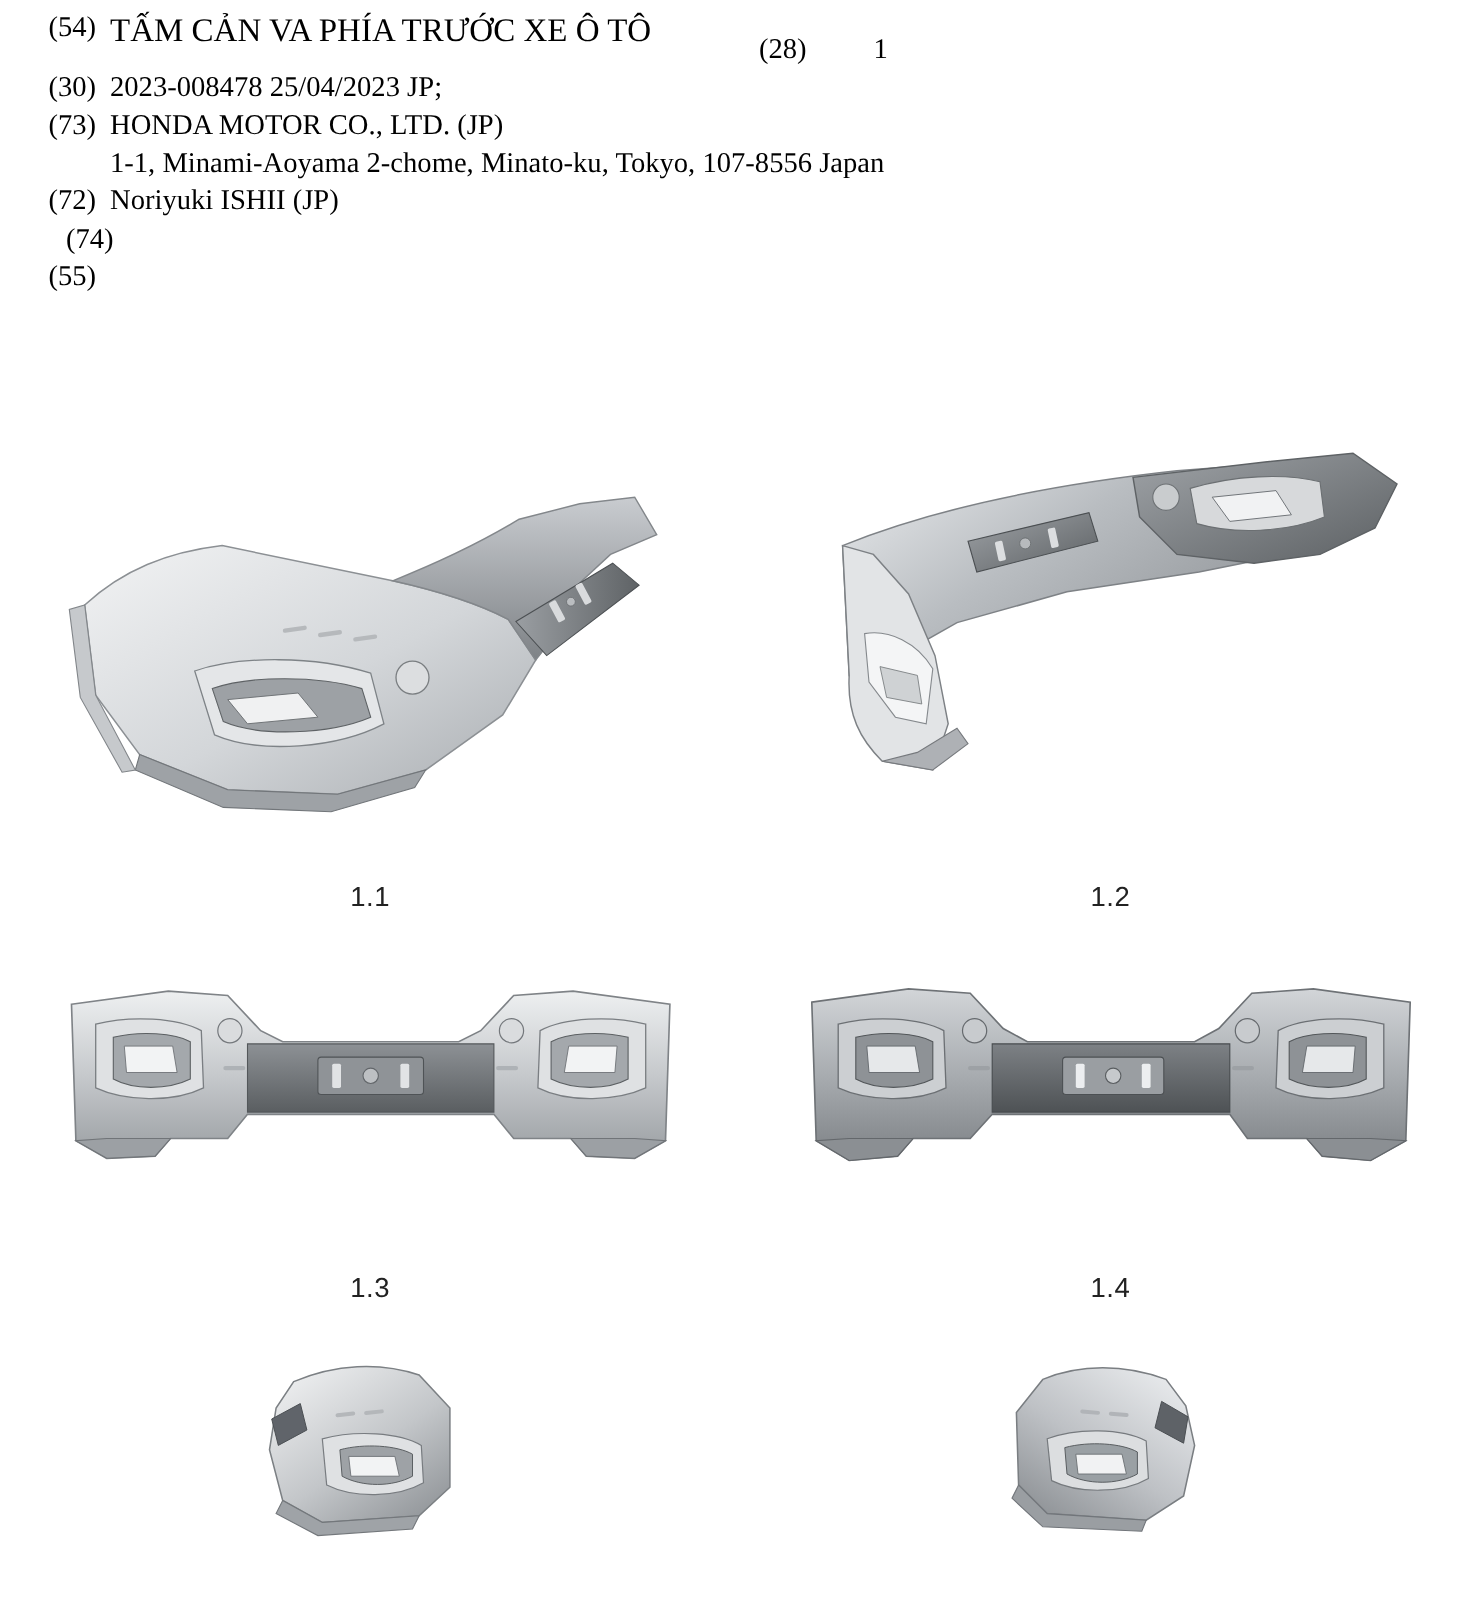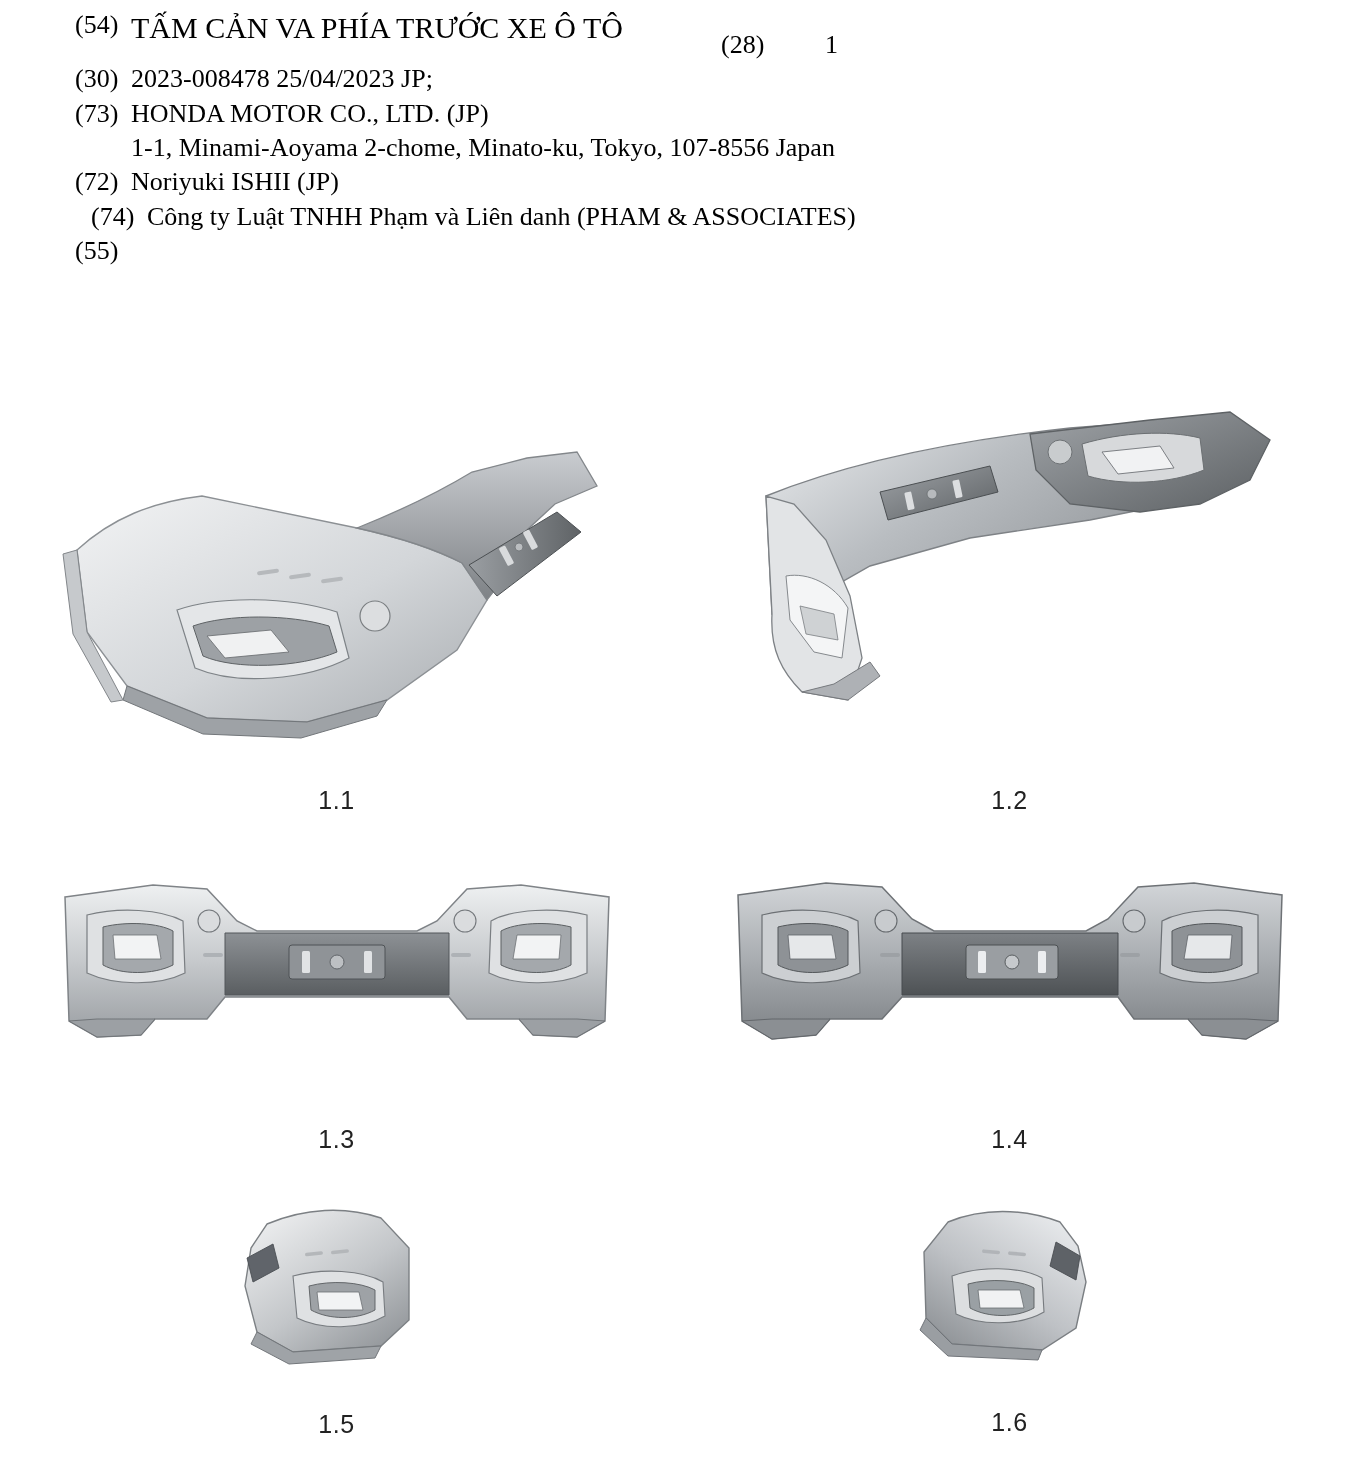--- a/index.html
+++ b/index.html
@@ -17,21 +17,20 @@
   }
 
   
   .biblio {
     position: absolute;
     top: 0;
     left: 0;
     width: 1200px;
     padding: 8px 0 0 0;
     box-sizing: border-box;
-    margin-left: 31px;
   }
   .row {
     display: flex;
     align-items: flex-start;
     width: 100%;
     line-height: 1.32;
   }
   .code {
     width: 100px;
     flex: 0 0 100px;
@@ -82,20 +81,21 @@
   .fig-row {
     display: flex;
     width: 100%;
   }
   .fig-cell {
     flex: 1 1 50%;
     display: flex;
     flex-direction: column;
     align-items: center;
     justify-content: flex-start;
+    gap: 16px;
   }
   .fig-caption {
     font-family: "Liberation Sans", sans-serif;
     font-size: 25px;
     color: #222;
     margin-top: 6px;
     letter-spacing: 0.5px;
   }
   .fig-art {
     display: block;
@@ -140,21 +140,20 @@
   <div class="row">
     <div class="leftcol">
       <div class="code">(72)</div>
       <div class="val">Noriyuki ISHII (JP)</div>
     </div>
   </div>
 
   <div class="row">
     <div class="leftcol" style="width:1180px;flex:0 0 1180px;padding-left:16px;">
       <div class="code">(74)</div>
-      <div class="val">Công ty Luật TNHH Phạm và Liên danh (PHAM &amp; ASSOCIATES)</div>
     </div>
   </div>
 
   <div class="row">
     <div class="leftcol">
       <div class="code">(55)</div>
       <div class="val"></div>
     </div>
   </div>
 

